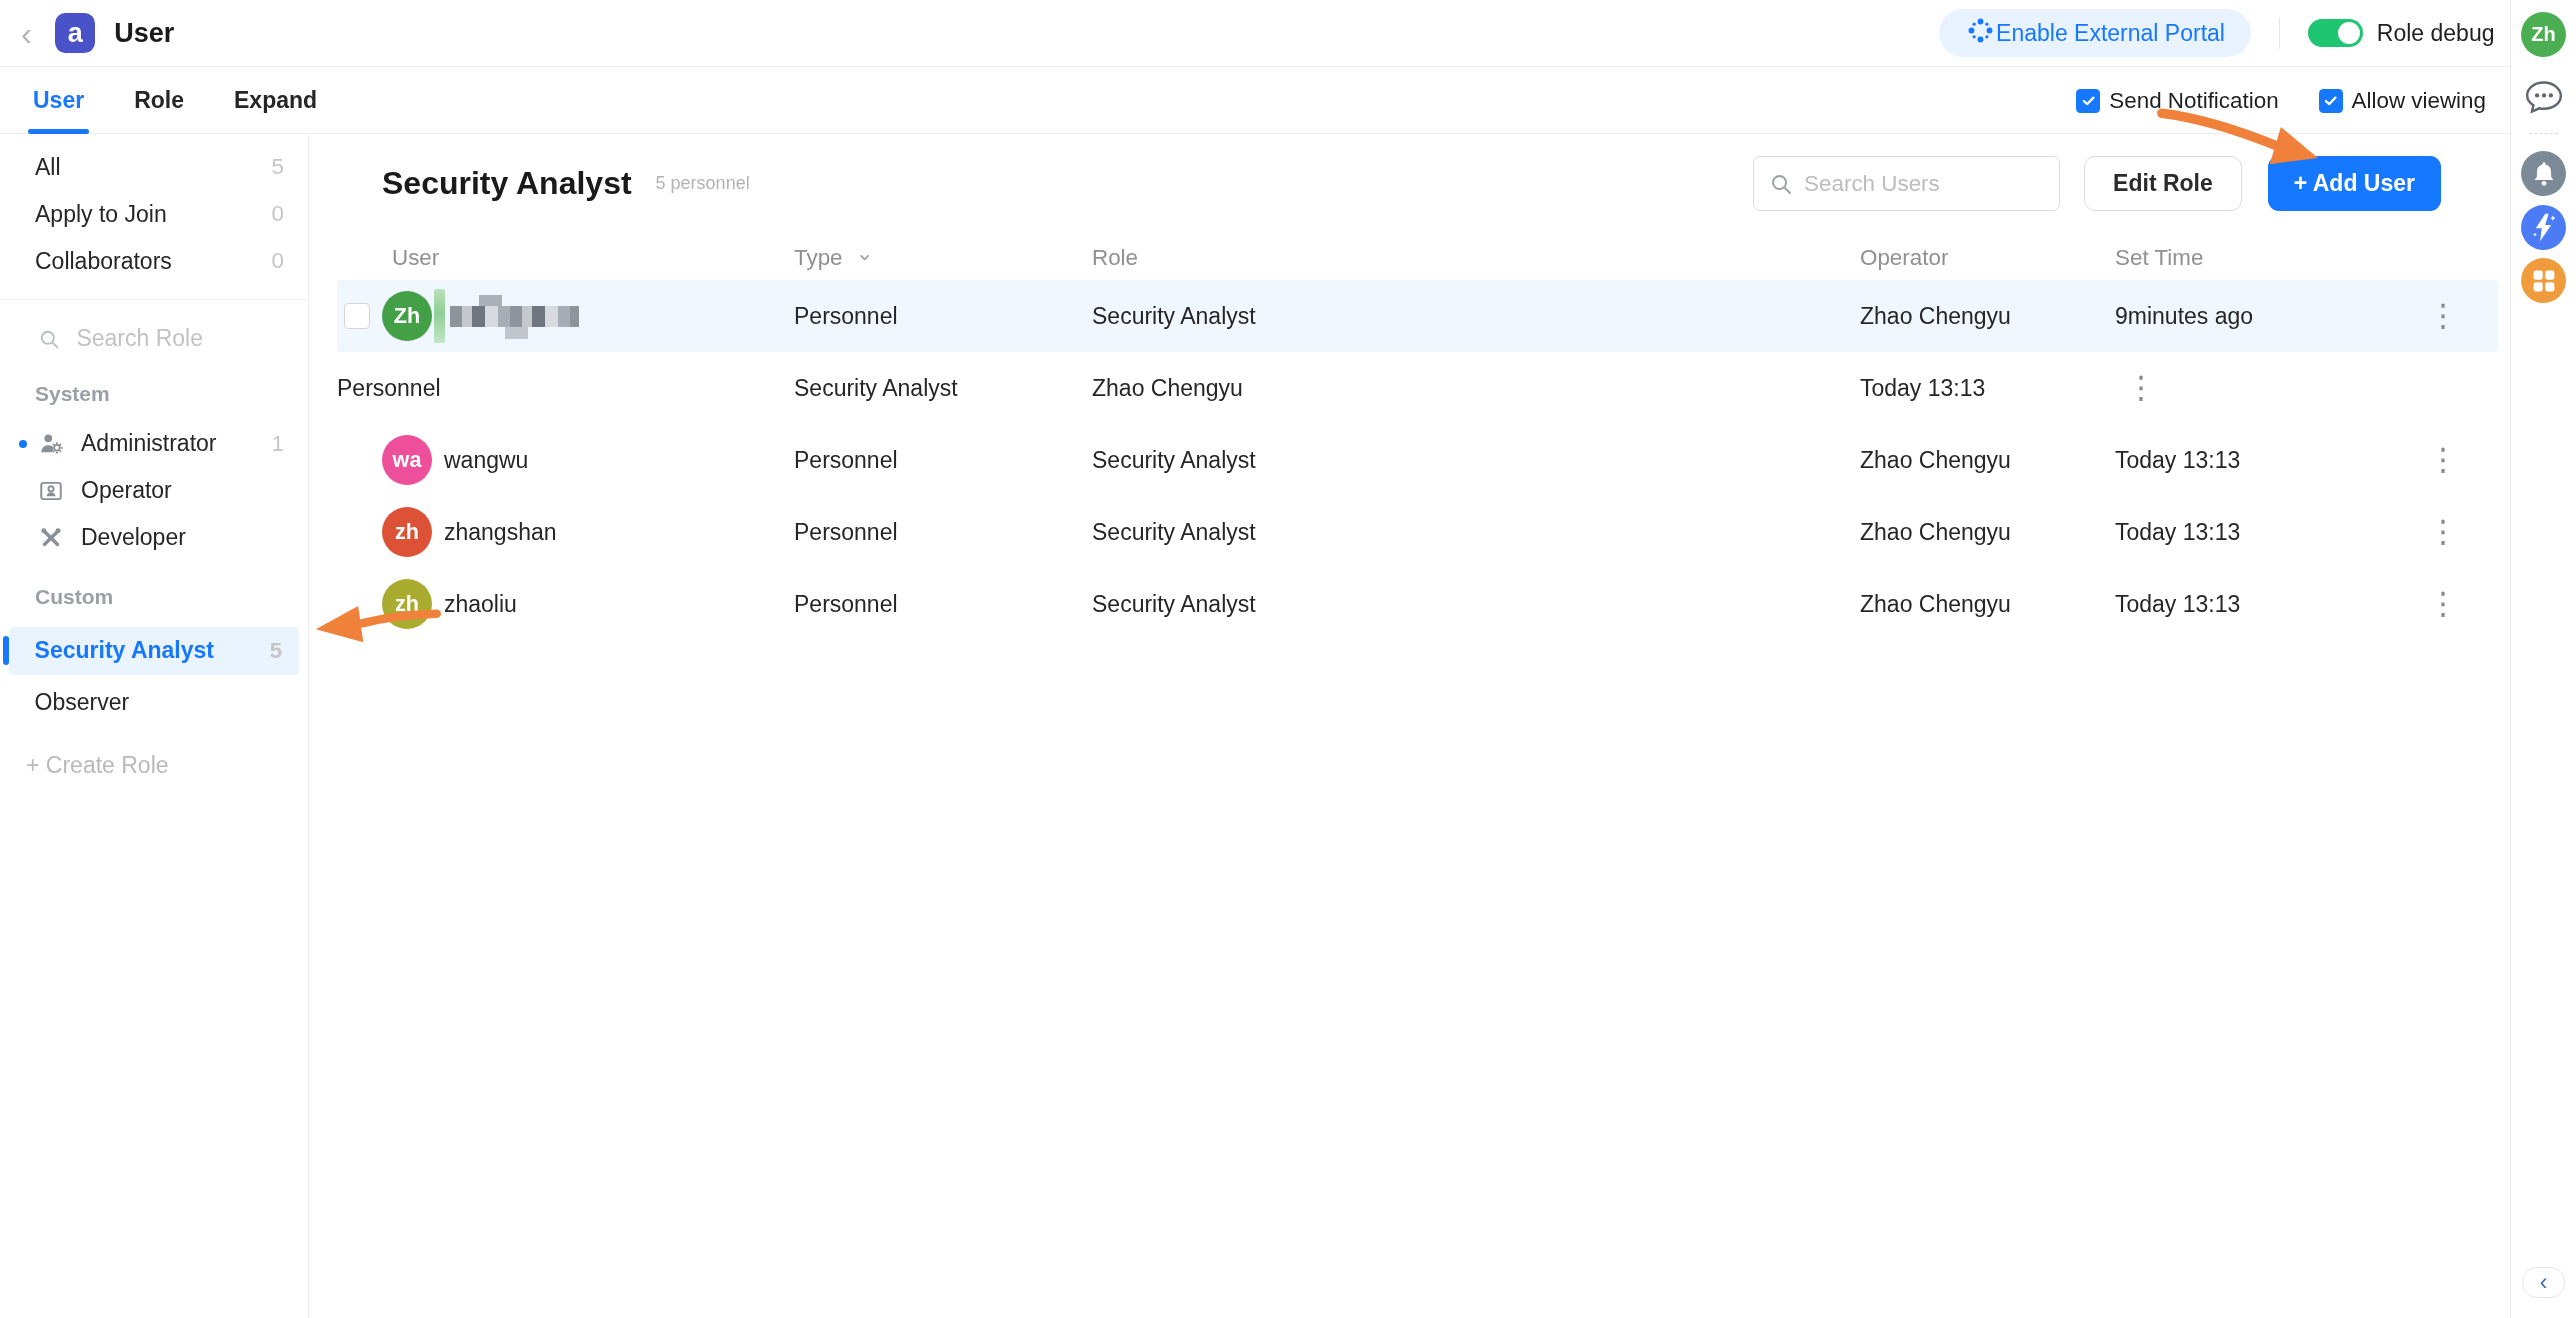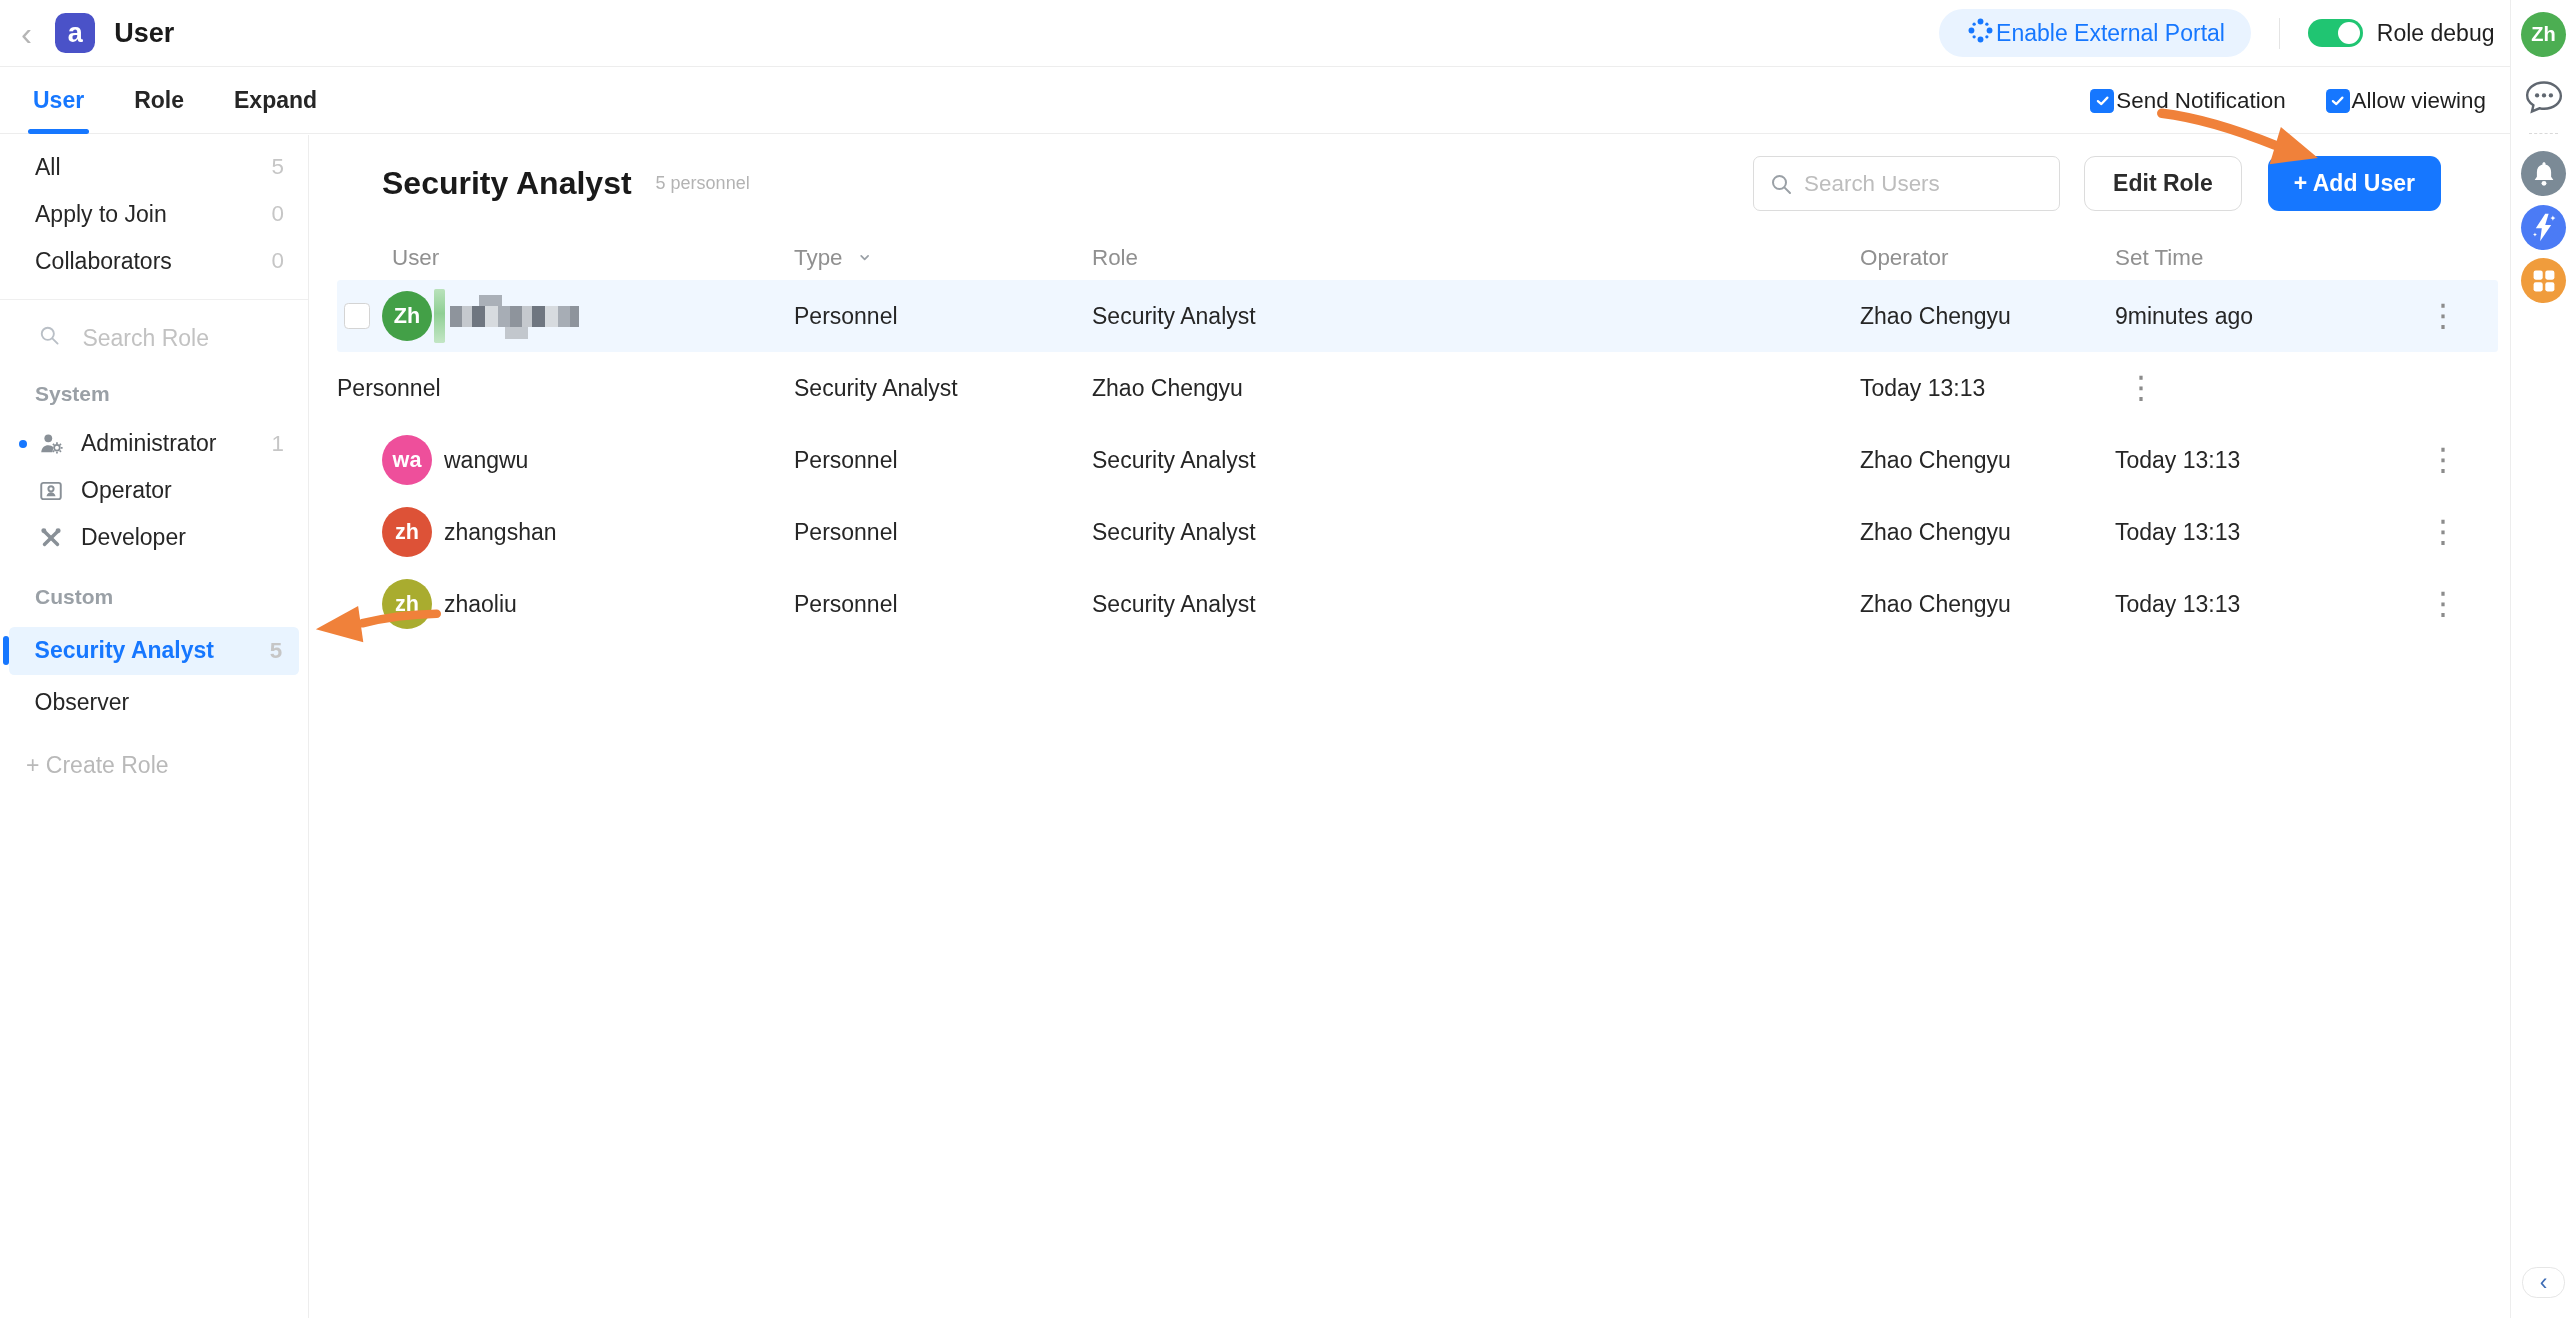--- a/index.html
+++ b/index.html
@@ -22,29 +22,29 @@
   .toggle .knob { position:absolute; right:2.6px; top:2.6px; width:22.4px; height:22.4px; border-radius:50%; background:#fff; }
   .toggle-label { margin-left:14px; font-size:23px; color:#1f1f1f; }
   
   .tabbar { position:absolute; left:0; top:68px; width:2510px; height:66px; border-bottom:0.9px solid #ededed;
     display:flex; align-items:center; padding:0 24px 0 33px; box-sizing:border-box; background:#fff; }
   .tab { font-size:23px; font-weight:bold; color:#262626; margin-right:50px; height:100%;
     display:flex; align-items:center; position:relative; cursor:pointer; }
   .tab.active { color:#1677ff; }
   .tab.active::after { content:""; position:absolute; left:-5.2px; right:-5.2px; bottom:-0.9px; height:5.2px; border-radius:2.6px; background:#1677ff; }
   .tabbar-right { margin-left:auto; display:flex; align-items:center; gap:40px; }
-  .cbgroup { display:flex; align-items:center; gap:2px; font-size:22.4px; color:#1f1f1f; }
+  .cbgroup { display:flex; align-items:center; gap:9px; font-size:22.4px; color:#1f1f1f; }
   .checkbox { width:24px; height:24px; border-radius:4.3px; background:#1677ff; display:flex; align-items:center; justify-content:center; cursor:pointer; }
   
   .sidebar { position:absolute; left:0; top:135px; width:309px; bottom:0; border-right:0.9px solid #ededed;
     box-sizing:border-box; padding-top:8.6px; background:#fff; }
   .side-item { height:47px; display:flex; align-items:center; padding:0 24px 0 35px; font-size:23px; color:#262626; cursor:pointer; }
   .cnt { margin-left:auto; color:#c6c6c6; font-size:22.4px; }
   .side-divider { border-top:0.9px solid #efefef; margin:14px 0; }
-  .side-search { display:flex; align-items:flex-start; gap:20px; padding:10.4px 24px 5.2px 38px; }
+  .side-search { display:flex; align-items:flex-end; gap:14px; padding:10.4px 24px 5.2px 38px; }
   .side-search input { border:none; outline:none; font-size:23px; color:#262626; width:181px; background:transparent; font-family:inherit; }
   .side-search input::placeholder { color:#c2c2c2; }
   .section-label { padding:24px 0 14px 35px; font-size:21px; font-weight:bold; color:#9aa0a6; }
   .side-role { height:47px; display:flex; align-items:center; padding:0 24px 0 19px; font-size:23px; color:#262626; cursor:pointer; }
   .dotslot { width:19px; display:flex; align-items:center; }
   .bluedot { width:7.8px; height:7.8px; border-radius:50%; background:#1677ff; }
   .ricon { width:29px; display:flex; align-items:center; margin-right:14px; }
   .side-custom { position:relative; height:48px; margin:3.5px 8.6px; border-radius:5.2px; display:flex; align-items:center;
     padding:0 17.3px 0 26px; font-size:23px; color:#262626; cursor:pointer; }
   .side-custom.selected { background:#e9f4ff; color:#1677ff; font-weight:bold; }

